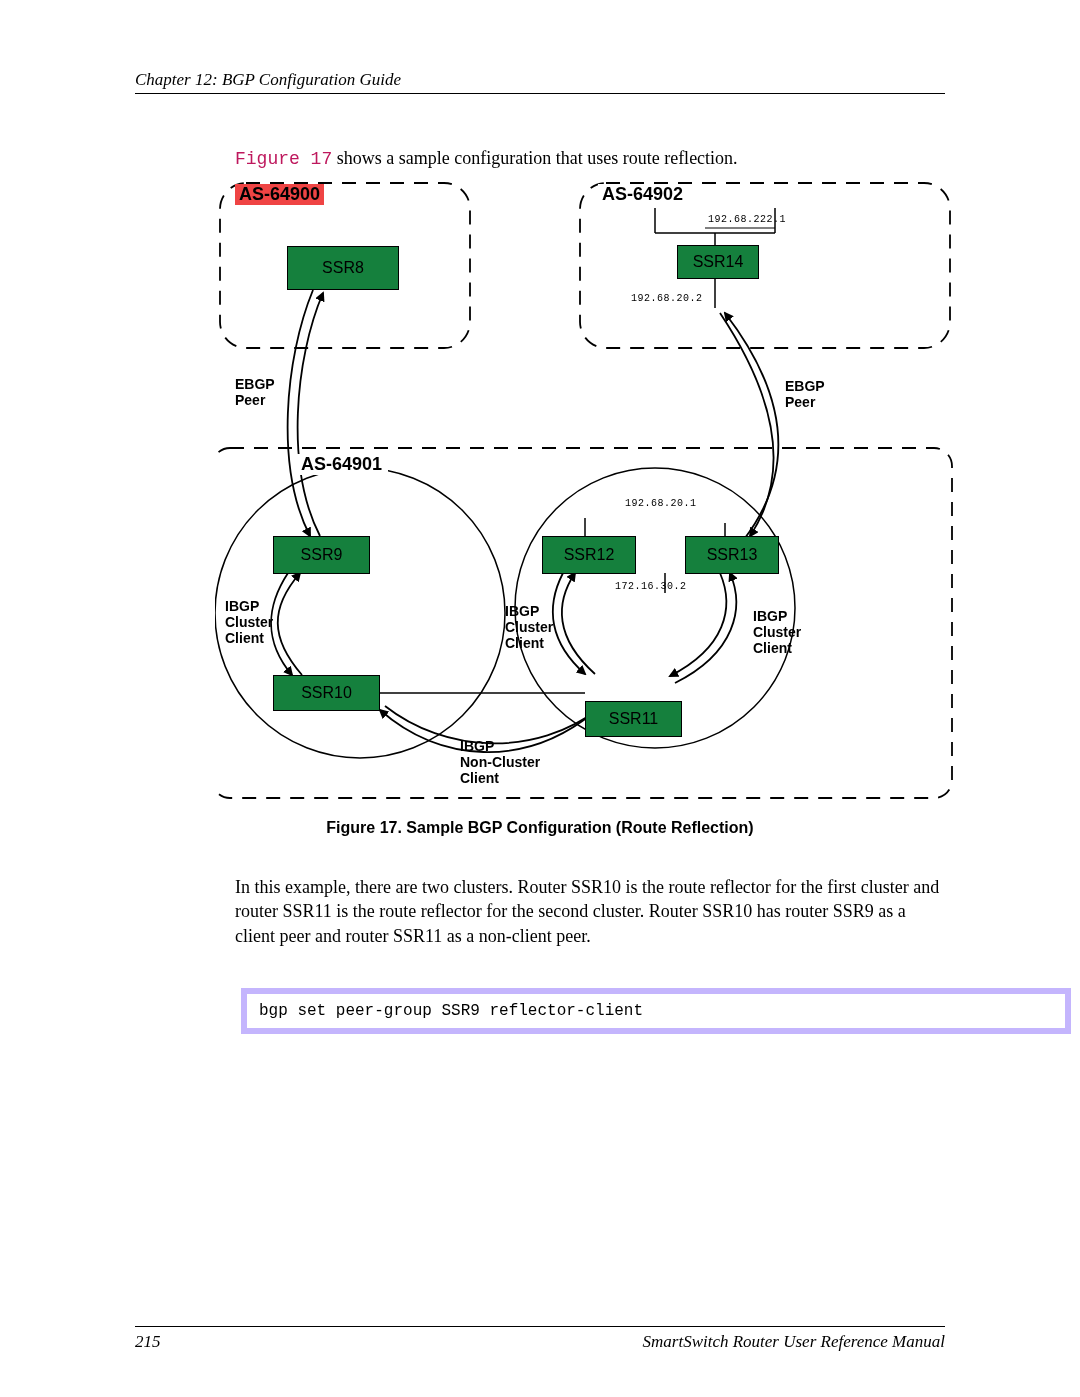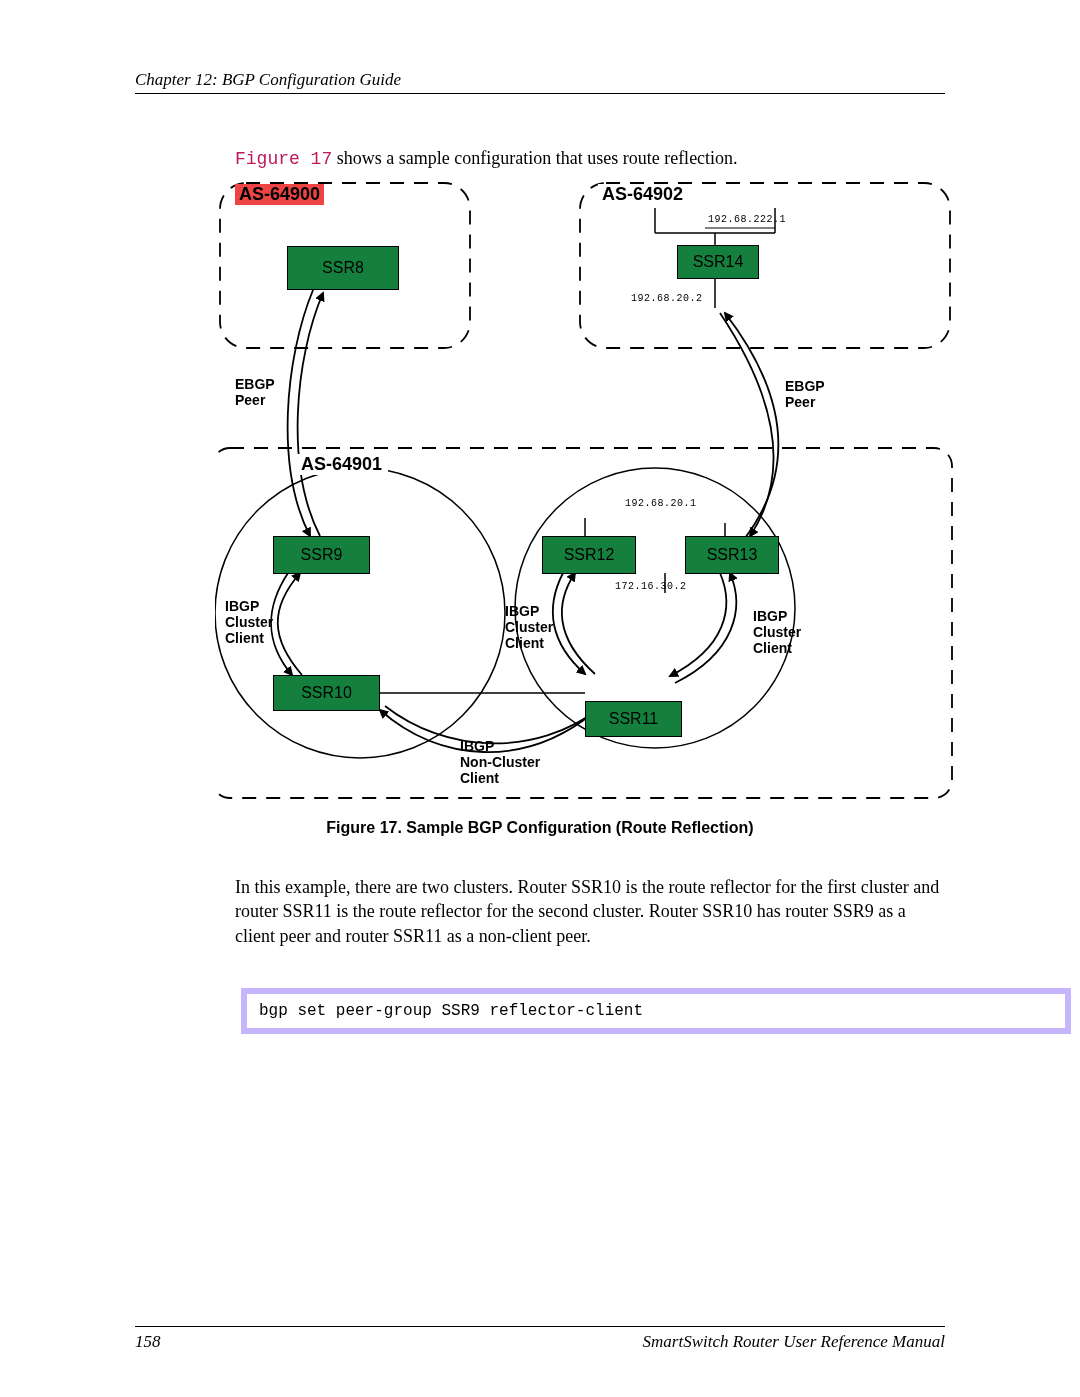--- a/index.html
+++ b/index.html
@@ -230,15 +230,15 @@
 Client</div>
   </div>
 
   <div class="caption">Figure 17. Sample BGP Configuration (Route Reflection)</div>
 
   <div class="body-para" style="top:875px;">In this example, there are two clusters. Router SSR10 is the route reflector for the first cluster and router SSR11 is the route reflector for the second cluster. Router SSR10 has router SSR9 as a client peer and router SSR11 as a non-client peer.</div>
 
   <div class="codebox">bgp set peer-group SSR9 reflector-client</div>
 
   <div class="footer-line"></div>
-  <div class="page-number">158</div>
+  <div class="page-number">215</div>
   <div class="footer-title">SmartSwitch Router User Reference Manual</div>
 </div>
 
 </body></html>

